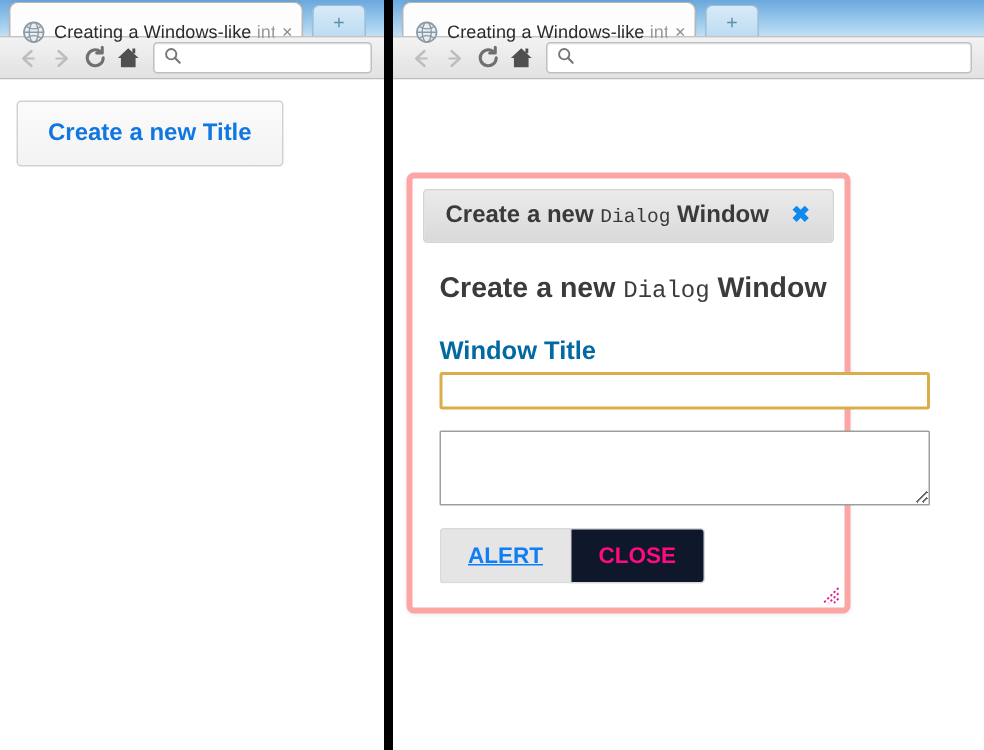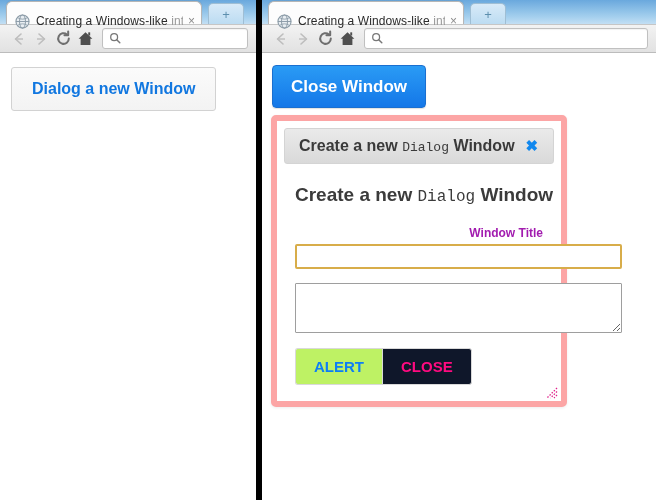--- a/index.html
+++ b/index.html
@@ -177,21 +177,21 @@
     line-height: 19px;
     box-shadow: 0 1px 1px rgba(0,0,0,.12);
   }
 
   
   .dialog {
     position: absolute;
     left: 9px; top: 62px;
     width: 296px;
     background: #ffffff;
-    border: 6px solid #fca5a5;
+    border: 4px solid #fca5a5;
     border-radius: 5px;
     box-sizing: border-box;
     box-shadow: 0 1px 3px rgba(0,0,0,.07);
   }
   .dialog-titlebar {
     margin: 7px 7px 0 7px;
     height: 36px;
     background: linear-gradient(180deg,#eaeaea 0%, #e2e2e2 50%, #d9d9d9 100%);
     border: 1px solid #d4d4d4;
     border-radius: 3px;
@@ -232,25 +232,24 @@
     color: #3b3b3b;
     margin: 0 0 20px 0;
     white-space: nowrap;
   }
   .dialog-heading .mono {
     font-family: "Liberation Mono", "DejaVu Sans Mono", monospace;
     font-weight: normal;
     font-size: 16px;
   }
   .field-label {
-    font-size: 12px;
-    font-weight: bold;
-    color: #a21caf;
+    font-size: 17px;
+    font-weight: bold;
+    color: #0369a1;
     margin: 0 0 4px 0;
-    text-align: right;
   }
   .text-input {
     display: block;
     width: 327px;
     height: 25px;
     box-sizing: border-box;
     border: 2px solid #d8ad4a;
     border-radius: 2px;
     background: #fff;
     padding: 2px 5px;
@@ -285,23 +284,24 @@
     font-size: 15px;
     font-weight: bold;
     border: 1px solid #d9d9d9;
     cursor: pointer;
     font-family: "Liberation Sans", sans-serif;
     line-height: 17px;
     background: #fafafa;
   }
   .win-btn.alert {
     color: #0d7ef5;
-    background: #bef264;
+    background: #e5e5e5;
     border-radius: 3px 0 0 3px;
     border-right: none;
+    text-decoration: underline;
   }
   .win-btn.close {
     color: #ff0a80;
     background: #0f172a;
     border-radius: 0 3px 3px 0;
   }
   .resize-grip {
     position: absolute;
     right: 3px; bottom: 2px;
     width: 14px; height: 14px;
@@ -374,21 +374,21 @@
           <svg width="12" height="12" viewBox="0 0 14 14">
               <circle cx="6" cy="6" r="4" fill="none" stroke="#777" stroke-width="1.5"></circle>
               <line x1="9" y1="9" x2="12.6" y2="12.6" stroke="#777" stroke-width="1.7" stroke-linecap="round"></line>
             </svg>
         </span>
         <input type="text" placeholder="" value="" style="">
       </div>
     </div>
 
     <div class="viewport">
-      <button class="btn-create">Dialog a new Window</button>
+      <button class="btn-create">Create a new Title</button>
     </div>
   </div>
 
   <div class="divider"></div>
 
   <div class="browser right">
     <div class="desktop-bg"></div>
 
     <div class="tabstrip">
       <div class="tab" style="width:196px;">
@@ -440,21 +440,20 @@
               <circle cx="6" cy="6" r="4" fill="none" stroke="#777" stroke-width="1.5"></circle>
               <line x1="9" y1="9" x2="12.6" y2="12.6" stroke="#777" stroke-width="1.7" stroke-linecap="round"></line>
             </svg>
         </span>
         <input type="text" placeholder="" style="">
       </div>
     </div>
 
     <div class="viewport">
 
-      <button class="btn-close-window">Close Window</button>
 
       <div class="dialog">
 
         <div class="dialog-titlebar">
           <div class="dialog-title"><span>Create a new </span><span class="mono">Dialog</span><span> Window</span></div>
           <div class="dialog-close">✖</div>
         </div>
 
         <div class="dialog-body">
 

